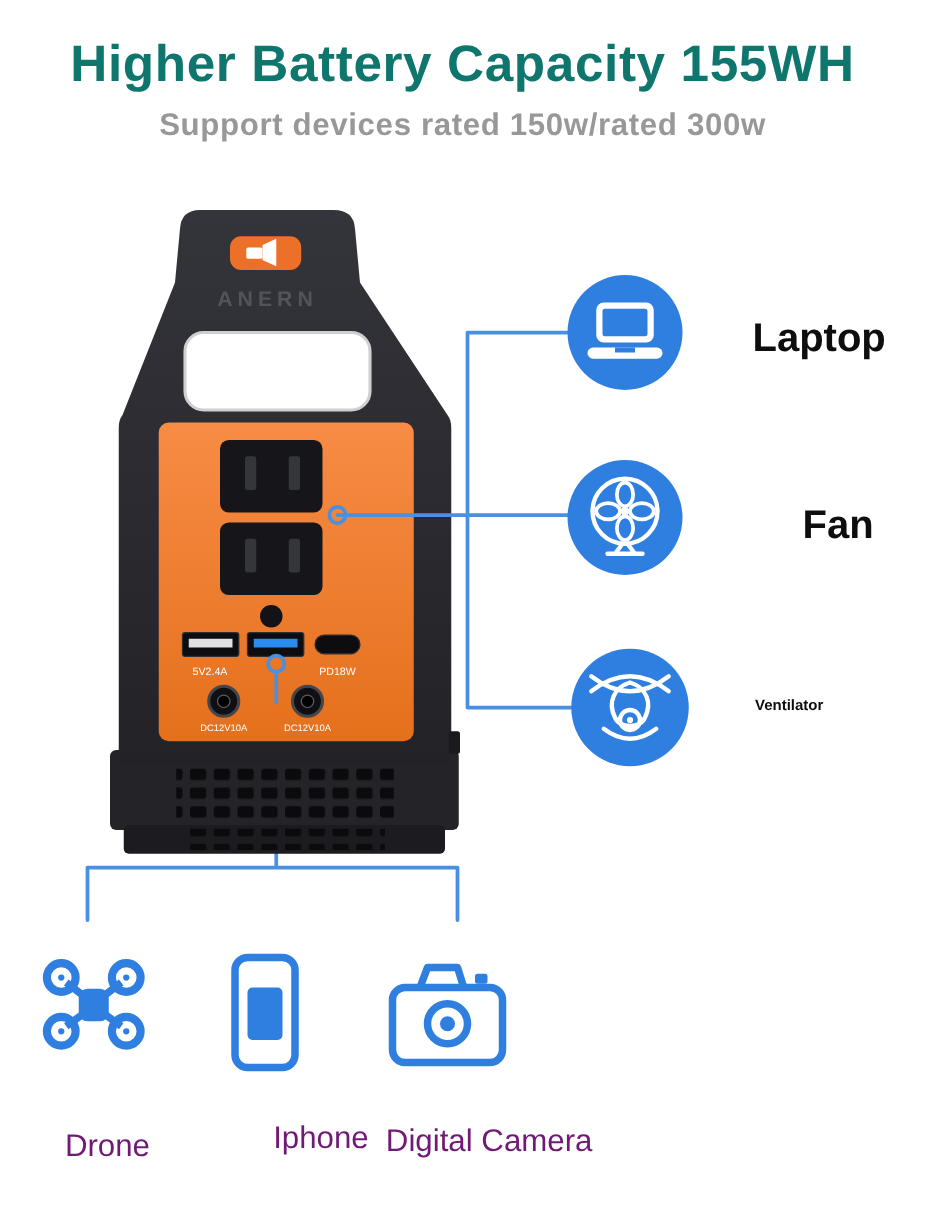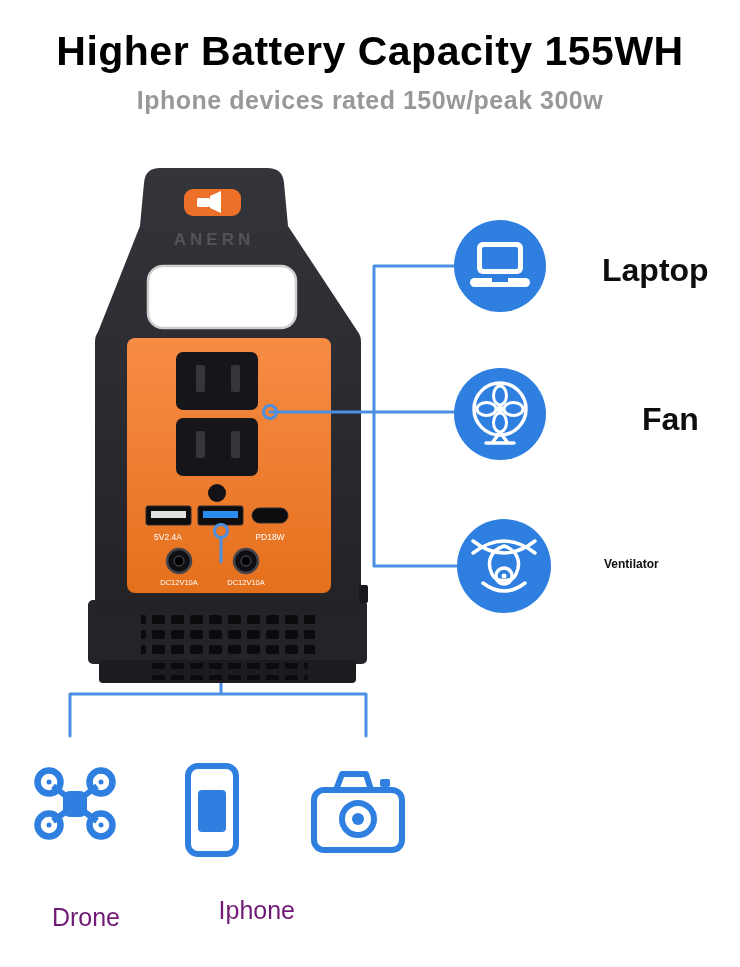--- a/index.html
+++ b/index.html
@@ -7,21 +7,21 @@
   body {
     width:740px; height:967px;
     font-family:"Liberation Sans", sans-serif;
     position:relative;
   }
   .page { position:relative; width:740px; height:967px; background:#fff; overflow:hidden; }
 
   .title {
     position:absolute; top:28px; left:0; width:740px;
     text-align:center; font-size:41px; font-weight:800;
-    color:#000000; letter-spacing:0.5px;
+    color:#0f766e; letter-spacing:0.5px;
   }
   .subtitle {
     position:absolute; top:86px; left:0; width:740px;
     text-align:center; font-size:25px; font-weight:bold;
     color:#989898; letter-spacing:0.5px;
   }
 
   .layer { position:absolute; top:0; left:0; pointer-events:none; }
 
   svg text { font-family:"Liberation Sans", sans-serif; }
@@ -41,21 +41,21 @@
     position:absolute; font-weight:normal; color:#701a75;
     font-size:25px; text-align:right; white-space:nowrap;
   }
 </style>
 </head>
 <body>
 
 <div class="page">
 
   <div class="title">Higher Battery Capacity 155WH</div>
-  <div class="subtitle">Iphone devices rated 150w/peak 300w</div>
+  <div class="subtitle">Support devices rated 150w/rated 300w</div>
 
   <svg class="layer" width="740" height="967" viewBox="0 0 740 967">
     <path d="M221,531 L221,694" stroke="#4A90E2" stroke-width="3" fill="none"></path>
   </svg>
 
   <svg class="layer" width="740" height="967" viewBox="0 0 740 967">
     <defs>
       <linearGradient id="bodyGrad" x1="0" y1="0" x2="0" y2="1">
         <stop offset="0" stop-color="#34343b"></stop>
         <stop offset="1" stop-color="#222227"></stop>
@@ -213,14 +213,15 @@
     <svg width="104" height="96" viewBox="0 0 104 96">
       <g stroke="#2E7FE0" stroke-width="6" fill="none" stroke-linejoin="round">
         <rect x="8" y="28" width="88" height="60" rx="10"></rect>
         <path d="M30,28 L36,12 L60,12 L65,28"></path>
         <circle cx="52" cy="57" r="16"></circle>
       </g>
       <rect x="74" y="17" width="10" height="8" rx="2" fill="#2E7FE0"></rect>
       <circle cx="52" cy="57" r="6" fill="#2E7FE0"></circle>
     </svg>
   </div>
+  <div class="bottom-label" style="left:278px; top:899px; width:196px;">Digital Camera</div>
 
 </div>
 
 </body></html>

